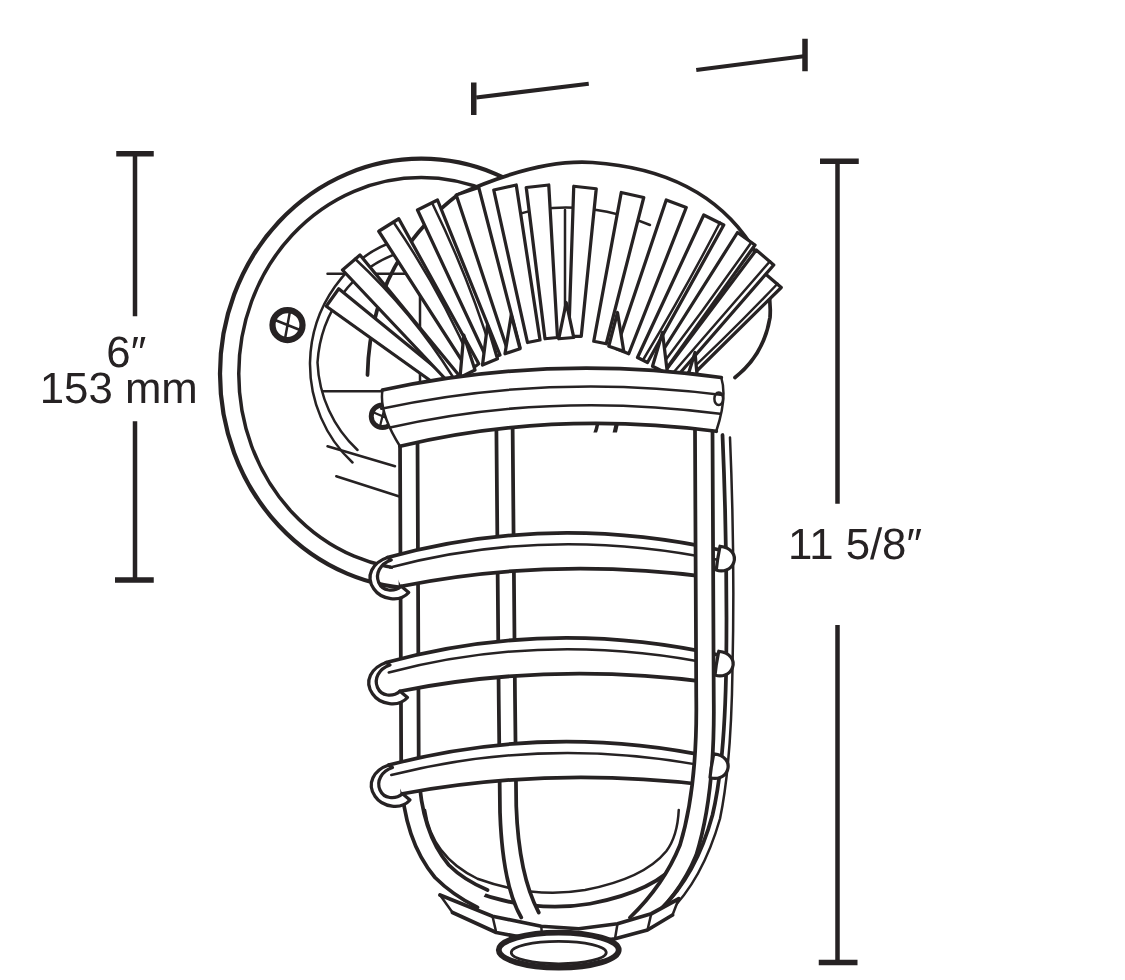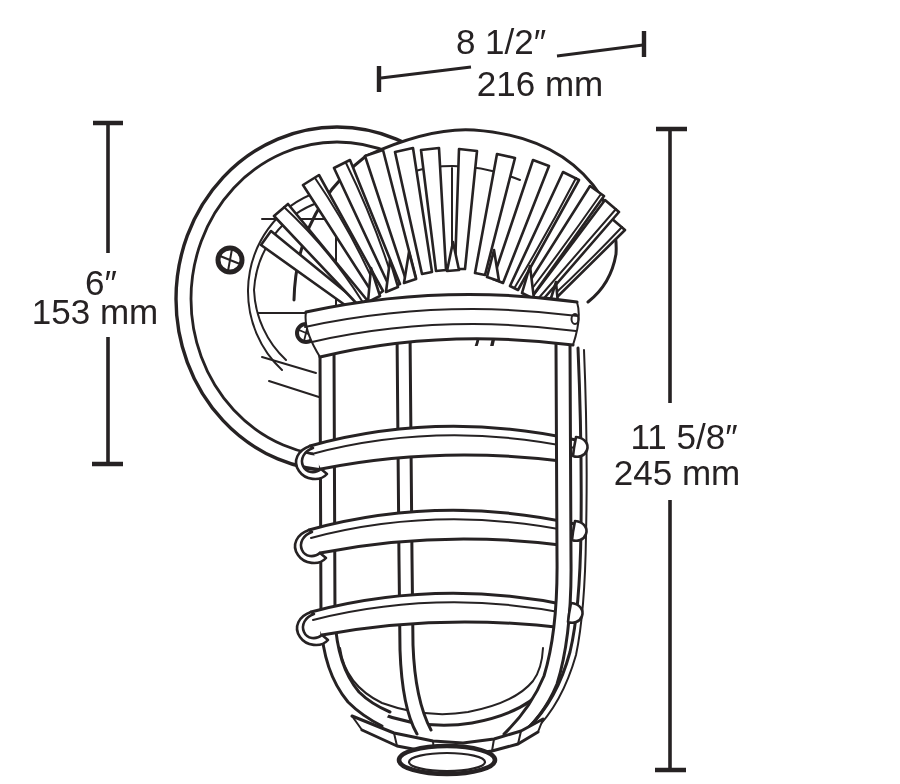--- a/index.html
+++ b/index.html
@@ -172,22 +172,19 @@
   <g>
     <path class="dim" d="M108,123 L108,253 M108,337 L108,464"></path>
     <path class="tick" d="M93,123 L123,123 M92,464 L123,464"></path>
   </g>
   <g>
     <path class="dim" d="M670,129 L670,403 M670,500 L670,770"></path>
     <path class="tick" d="M656,129 L687,129 M655,770 L686,770"></path>
   </g>
 </svg>
 
-<div class="dim-label" style="left:501px;top:41px;">8 1/2″</div>
-<div class="dim-label" style="left:540px;top:83px;">216 mm</div>
 
 <div class="dim-label" style="left:101px;top:282px;">6″</div>
 <div class="dim-label" style="left:95px;top:311px;text-align:right;">153 mm</div>
 
 <div class="dim-label" style="left:684px;top:436px;">11 5/8″</div>
-<div class="dim-label" style="left:677px;top:472px;">245 mm</div>
 
 </div>
 
 </body></html>

